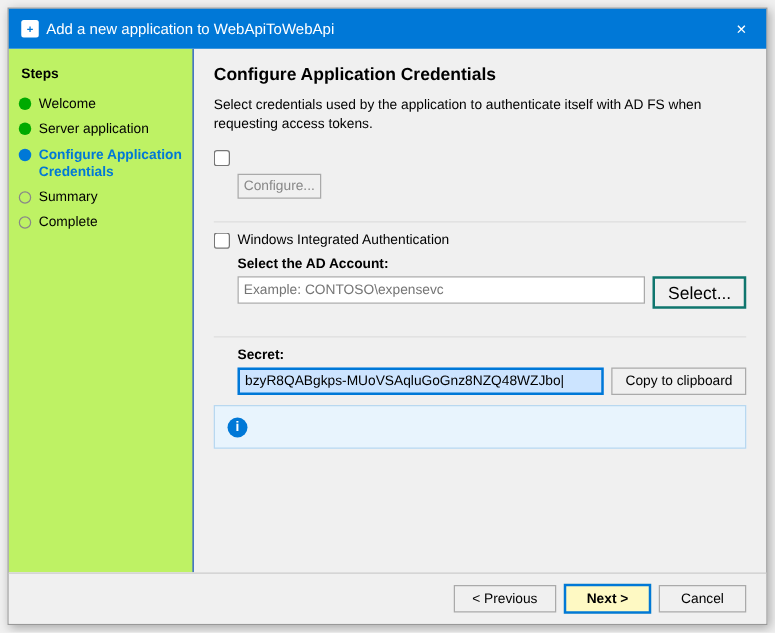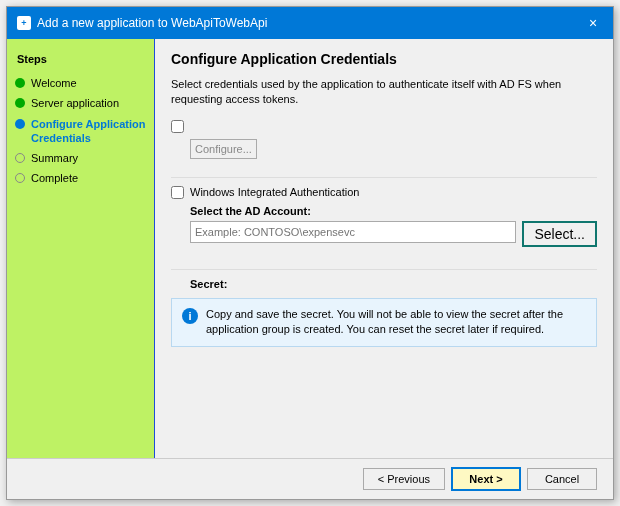--- a/index.html
+++ b/index.html
@@ -353,25 +353,28 @@
             <button class="select-btn">Select...</button>
           </div>
         </div>
       </div>
 
       <div class="section-divider"></div>
 
       <div class="section">
         <div class="sub-section">
           <div class="sub-label">Secret:</div>
+          <div class="input-row">
+            <input type="text" class="secret-input" id="secret-field" value="bzyR8QABgkps-MUoVSAqluGoGnz8NZQ48WZJbo|" style="">
+            <button class="copy-btn">Copy to clipboard</button>
+          </div>
         </div>
 
         <div class="info-box">
           <div class="info-icon">i</div>
-          <span class="info-text">Copy and save the secret.  You will not be able to view the secret after the application group is created.  You can reset the secret later if required.</span>
         </div>
       </div>
 
       <div class="spacer"></div>
     </div>
   </div>
 
   <div class="footer">
     <button class="footer-btn">&lt; Previous</button>
     <button class="footer-btn primary">Next &gt;</button>

